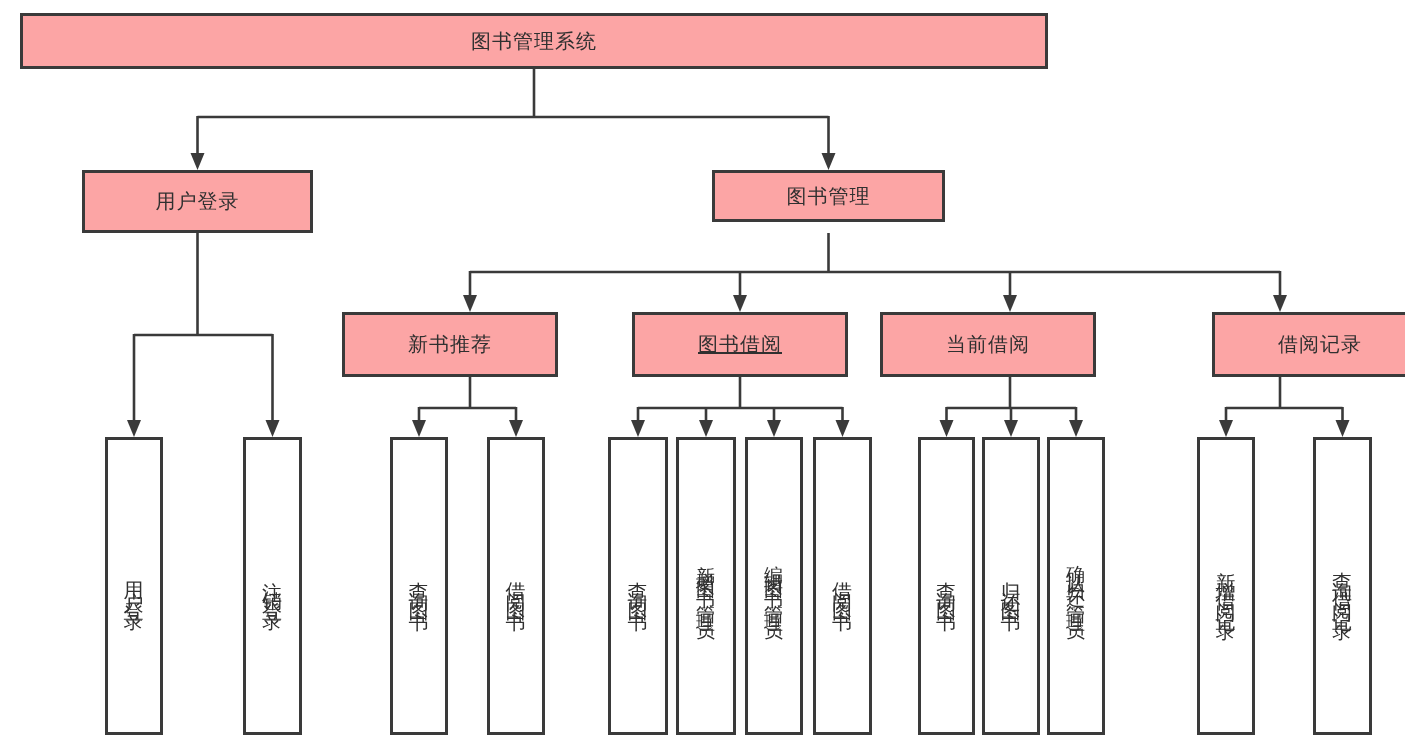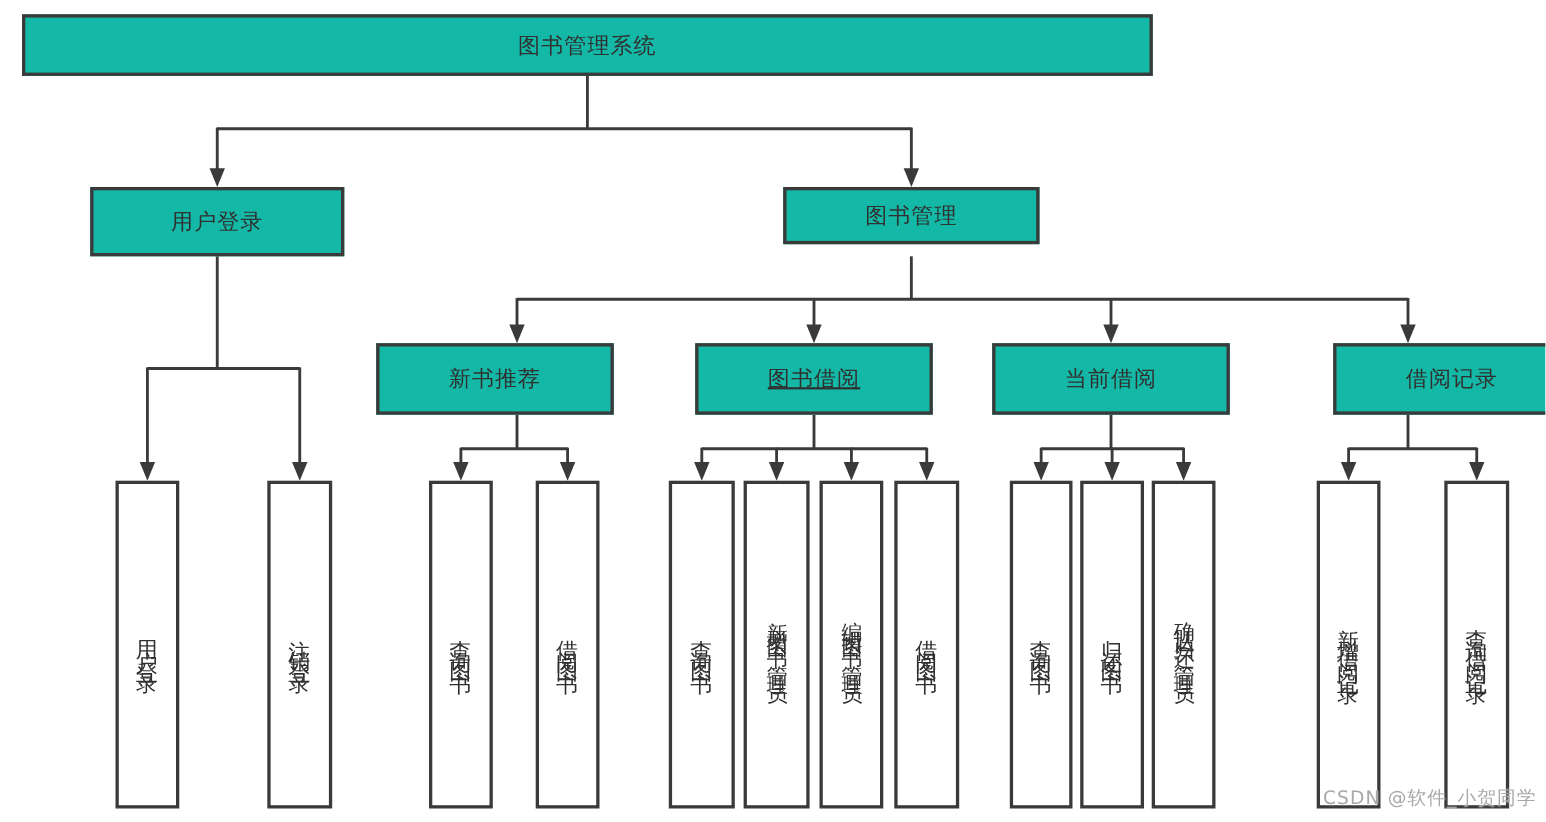--- a/index.html
+++ b/index.html
@@ -20,21 +20,21 @@
     left: 0;
     top: 0;
     width: 1405px;
     height: 747px;
     pointer-events: none;
   }
   .hbox {
     position: absolute;
     box-sizing: border-box;
     border: 3px solid #3a3a3a;
-    background: #14b8a6;
+    background: #fca5a5;
     display: flex;
     align-items: center;
     justify-content: center;
     font-size: 20px;
     letter-spacing: 1px;
     color: #303030;
     z-index: 2;
   }
   .vbox {
     position: absolute;
@@ -144,36 +144,35 @@
     </g>
   </svg>
 
   <div class="hbox" style="left:20px; top:13px; width:1028px; height:56px;">图书管理系统</div>
 
   <div class="hbox" style="left:82px; top:170px; width:231px; height:63px;">用户登录</div>
   <div class="hbox" style="left:712px; top:170px; width:233px; height:52px;">图书管理</div>
 
   <div class="hbox" style="left:342px; top:312px; width:216px; height:65px;">新书推荐</div>
   <div class="hbox" style="left:632px; top:312px; width:216px; height:65px;text-decoration:underline;">图书借阅</div>
-  <div class="hbox" style="left:902px; top:312px; width:216px; height:65px;">当前借阅</div>
+  <div class="hbox" style="left:880px; top:312px; width:216px; height:65px;">当前借阅</div>
   <div class="hbox" style="left:1212px; top:312px; width:216px; height:65px;">借阅记录</div>
 
   <div class="vbox" style="left:105px; width:58px;">用户登录</div>
   <div class="vbox" style="left:243px; width:59px;">注销登录</div>
 
   <div class="vbox" style="left:390px; width:58px;">查询图书</div>
   <div class="vbox" style="left:487px; width:58px;">借阅图书</div>
 
   <div class="vbox" style="left:608px; width:60px;">查询图书</div>
   <div class="vbox tight" style="left:676px; width:60px;">新增图书（管理员）</div>
   <div class="vbox tight" style="left:745px; width:58px;">编辑图书（管理员）</div>
   <div class="vbox" style="left:813px; width:59px;">借阅图书</div>
 
   <div class="vbox" style="left:918px; width:57px;">查询图书</div>
   <div class="vbox" style="left:982px; width:58px;">归还图书</div>
   <div class="vbox tight" style="left:1047px; width:58px;">确认归还（管理员）</div>
 
   <div class="vbox" style="left:1197px; width:58px;">新增借阅记录</div>
   <div class="vbox" style="left:1313px; width:59px;">查询借阅记录</div>
 
-  <div id="watermark">CSDN @软件_小贺同学</div>
 
 </div>
 
 </body></html>

